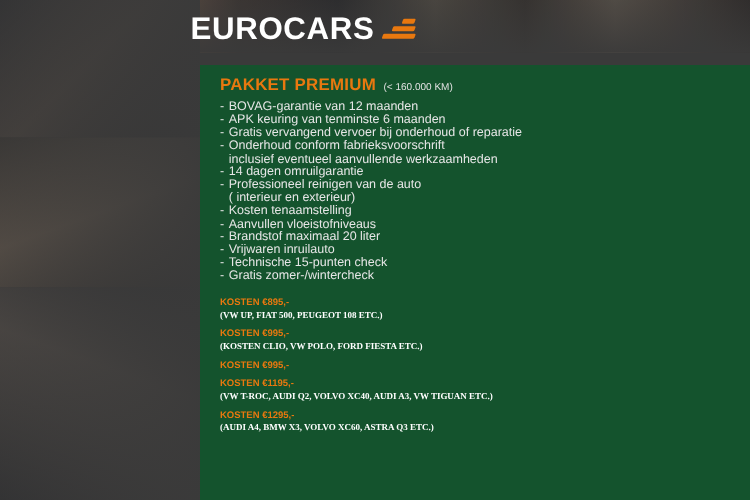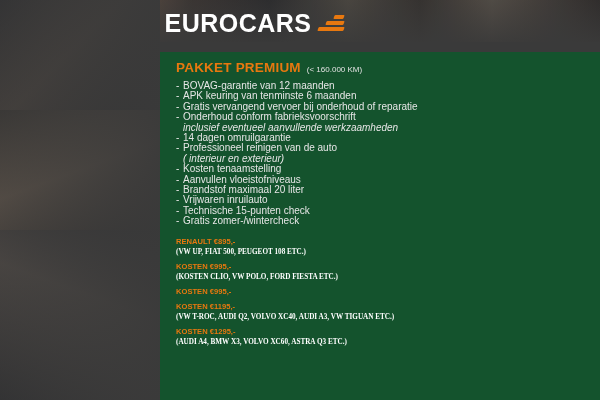--- a/index.html
+++ b/index.html
@@ -30,21 +30,21 @@
     background:linear-gradient(90deg,#2e2e2e 0%,#4a423c 15%,#6a5c50 28%,#3b3734 42%,#555049 60%,#35322f 78%,#4b443e 92%,#2c2c2c 100%);
     opacity:.9;
   }
   .bg-photo-bottom:after{
     content:"";position:absolute;left:0;top:0;right:0;bottom:0;
     background:linear-gradient(0deg,rgba(40,40,40,.3),rgba(58,58,58,.85));
   }
 
   
   .logo-wrap{
-    position:absolute;left:12px;top:8px;width:484px;height:30px;
+    position:absolute;left:0;top:8px;width:484px;height:30px;
     display:flex;align-items:center;justify-content:center;
     z-index:5;
   }
   .logo{
     display:flex;align-items:center;
     font-weight:bold;font-size:25px;letter-spacing:.5px;
     line-height:1;
   }
   .logo .euro{color:#ffffff;}
   .logo .cars{color:#ffffff;}
@@ -81,21 +81,21 @@
     list-style:none;margin:0;padding:0;
   }
   ul.features li{
     color:#e6e6e6;font-size:10px;line-height:10.4px;
     padding-left:7px;position:relative;
     white-space:nowrap;
   }
   ul.features li:before{
     content:"-";position:absolute;left:0;top:0;color:#e6e6e6;
   }
-  ul.features li.nodash{padding-left:7px;font-style:italic;}
+  ul.features li.nodash{padding-left:7px;}
   ul.features li.nodash:before{content:"";}
 
   .prices{margin-top:10px;}
   .price-block{margin-bottom:5px;}
   .price-head{
     color:#e8780f;font-weight:bold;font-size:7.6px;line-height:10px;
   }
   .price-sub{
     color:#ffffff;font-weight:bold;font-size:7.2px;line-height:10px;font-family:Liberation Serif, serif;
   }
@@ -181,21 +181,21 @@
           <li>Kosten tenaamstelling</li>
           <li>Aanvullen vloeistofniveaus</li>
           <li>Brandstof maximaal 20 liter</li>
           <li>Vrijwaren inruilauto</li>
           <li>Technische 15-punten check</li>
           <li>Gratis zomer-/wintercheck</li>
         </ul>
 
       <div class="prices" id="price-list">
           <div class="price-block">
-            <div class="price-head">RENAULT €895,-</div>
+            <div class="price-head">KOSTEN €895,-</div>
             <div class="price-sub">(VW UP, FIAT 500, PEUGEOT 108 ETC.)</div>
           </div>
           <div class="price-block">
             <div class="price-head">KOSTEN €995,-</div>
             <div class="price-sub">(KOSTEN CLIO, VW POLO, FORD FIESTA ETC.)</div>
           </div>
           <div class="price-block">
             <div class="price-head">KOSTEN €995,-</div>
           </div>
           <div class="price-block">

